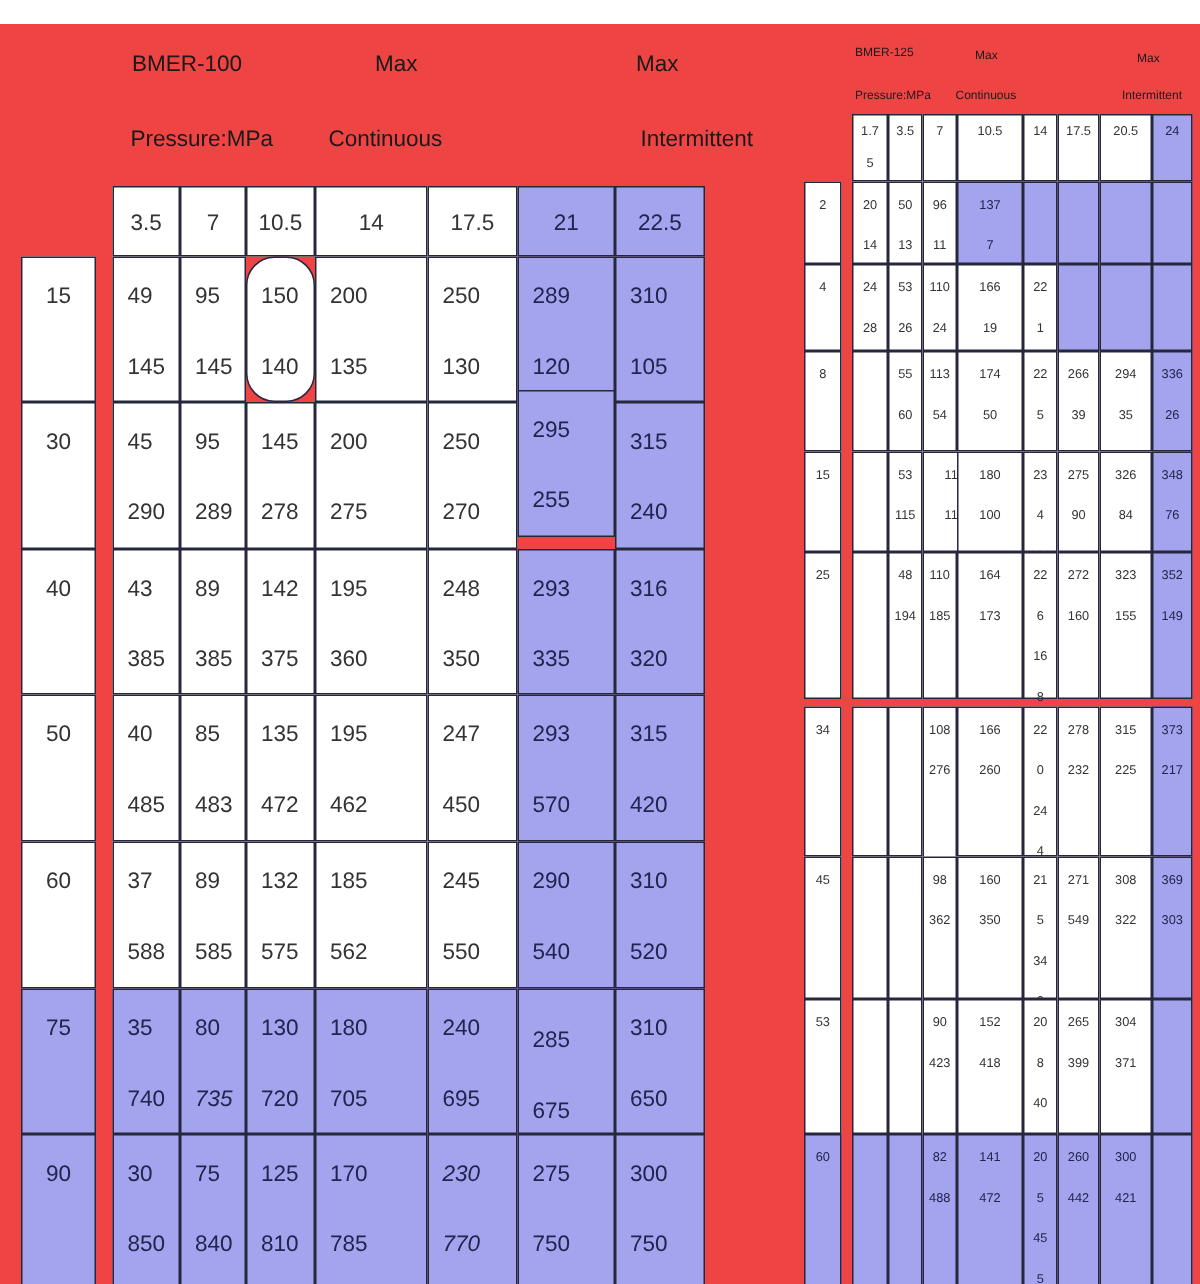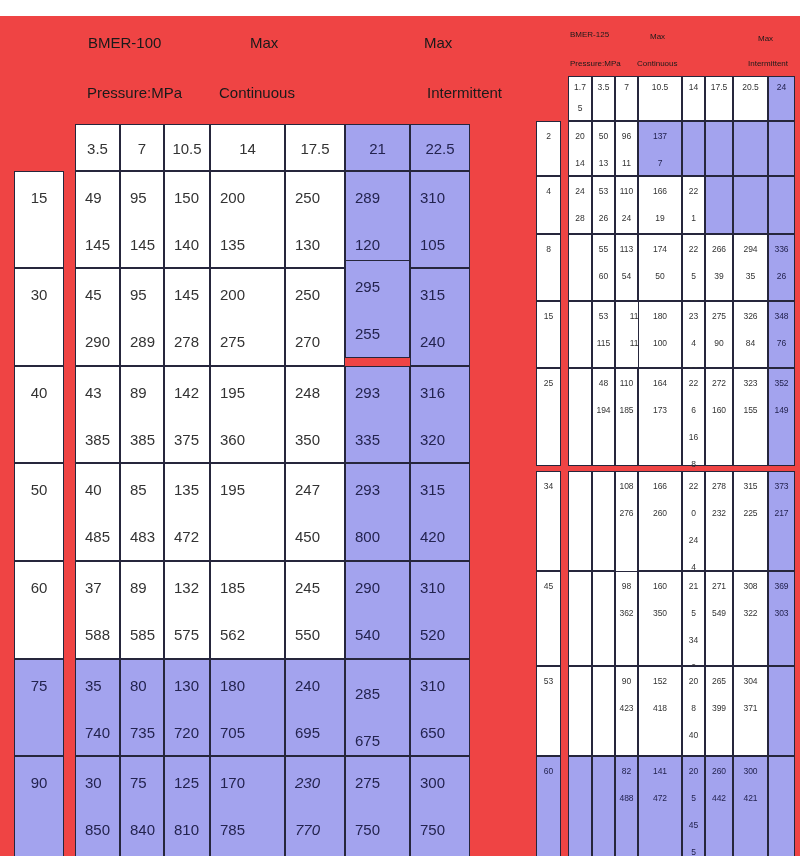--- a/index.html
+++ b/index.html
@@ -62,21 +62,21 @@
       <div class="line" style="height: 47px; line-height: 47px;">15</div>
     </div>
     <div class="cell al-left" style="left: 75px; top: 155px; width: 45px; height: 97px; font-size: 15px; padding-top: 2px;">
       <div class="line" style="height: 47px; line-height: 47px;">49</div>
       <div class="line" style="height: 47px; line-height: 47px;">145</div>
     </div>
     <div class="cell al-left" style="left: 120px; top: 155px; width: 44px; height: 97px; font-size: 15px; padding-top: 2px;">
       <div class="line" style="height: 47px; line-height: 47px;">95</div>
       <div class="line" style="height: 47px; line-height: 47px;">145</div>
     </div>
-    <div class="cell al-left" style="left: 164px; top: 155px; width: 46px; height: 97px; font-size: 15px; padding-top: 2px;">
+    <div class="cell al-left" style="left: 164px; top: 155px; width: 46px; height: 97px; font-size: 15px; padding-top: 2px; border-radius: 19px;">
       <div class="line" style="height: 47px; line-height: 47px;">150</div>
       <div class="line" style="height: 47px; line-height: 47px;">140</div>
     </div>
     <div class="cell al-left" style="left: 210px; top: 155px; width: 75px; height: 97px; font-size: 15px; padding-top: 2px;">
       <div class="line" style="height: 47px; line-height: 47px;">200</div>
       <div class="line" style="height: 47px; line-height: 47px;">135</div>
     </div>
     <div class="cell al-left" style="left: 285px; top: 155px; width: 60px; height: 97px; font-size: 15px; padding-top: 2px;">
       <div class="line" style="height: 47px; line-height: 47px;">250</div>
       <div class="line" style="height: 47px; line-height: 47px;">130</div>
@@ -161,28 +161,29 @@
     <div class="cell al-left" style="left: 120px; top: 447px; width: 44px; height: 98px; font-size: 15px; padding-top: 2px;">
       <div class="line" style="height: 47px; line-height: 47px;">85</div>
       <div class="line" style="height: 47px; line-height: 47px;">483</div>
     </div>
     <div class="cell al-left" style="left: 164px; top: 447px; width: 46px; height: 98px; font-size: 15px; padding-top: 2px;">
       <div class="line" style="height: 47px; line-height: 47px;">135</div>
       <div class="line" style="height: 47px; line-height: 47px;">472</div>
     </div>
     <div class="cell al-left" style="left: 210px; top: 447px; width: 75px; height: 98px; font-size: 15px; padding-top: 2px;">
       <div class="line" style="height: 47px; line-height: 47px;">195</div>
+      <div class="line" style="height: 47px; line-height: 47px;">462</div>
     </div>
     <div class="cell al-left" style="left: 285px; top: 447px; width: 60px; height: 98px; font-size: 15px; padding-top: 2px;">
       <div class="line" style="height: 47px; line-height: 47px;">247</div>
       <div class="line" style="height: 47px; line-height: 47px;">450</div>
     </div>
     <div class="cell al-left hl" style="left: 345px; top: 447px; width: 65px; height: 98px; font-size: 15px; padding-top: 2px;">
       <div class="line" style="height: 47px; line-height: 47px;">293</div>
-      <div class="line" style="height: 47px; line-height: 47px;">800</div>
+      <div class="line" style="height: 47px; line-height: 47px;">570</div>
     </div>
     <div class="cell al-left hl" style="left: 410px; top: 447px; width: 60px; height: 98px; font-size: 15px; padding-top: 2px;">
       <div class="line" style="height: 47px; line-height: 47px;">315</div>
       <div class="line" style="height: 47px; line-height: 47px;">420</div>
     </div>
     <div class="cell al-center" style="left: 14px; top: 545px; width: 50px; height: 98px; font-size: 15px; padding-top: 2px;">
       <div class="line" style="height: 47px; line-height: 47px;">60</div>
     </div>
     <div class="cell al-left" style="left: 75px; top: 545px; width: 45px; height: 98px; font-size: 15px; padding-top: 2px;">
       <div class="line" style="height: 47px; line-height: 47px;">37</div>
@@ -214,21 +215,21 @@
     </div>
     <div class="cell al-center hl" style="left: 14px; top: 643px; width: 50px; height: 97px; font-size: 15px; padding-top: 2px;">
       <div class="line" style="height: 47px; line-height: 47px;">75</div>
     </div>
     <div class="cell al-left hl" style="left: 75px; top: 643px; width: 45px; height: 97px; font-size: 15px; padding-top: 2px;">
       <div class="line" style="height: 47px; line-height: 47px;">35</div>
       <div class="line" style="height: 47px; line-height: 47px;">740</div>
     </div>
     <div class="cell al-left hl" style="left: 120px; top: 643px; width: 44px; height: 97px; font-size: 15px; padding-top: 2px;">
       <div class="line" style="height: 47px; line-height: 47px;">80</div>
-      <div class="line" style="height: 47px; line-height: 47px;">735</div>
+      <div class="line" style="height: 47px; line-height: 47px; font-style: italic;">735</div>
     </div>
     <div class="cell al-left hl" style="left: 164px; top: 643px; width: 46px; height: 97px; font-size: 15px; padding-top: 2px;">
       <div class="line" style="height: 47px; line-height: 47px;">130</div>
       <div class="line" style="height: 47px; line-height: 47px;">720</div>
     </div>
     <div class="cell al-left hl" style="left: 210px; top: 643px; width: 75px; height: 97px; font-size: 15px; padding-top: 2px;">
       <div class="line" style="height: 47px; line-height: 47px;">180</div>
       <div class="line" style="height: 47px; line-height: 47px;">705</div>
     </div>
     <div class="cell al-left hl" style="left: 285px; top: 643px; width: 60px; height: 97px; font-size: 15px; padding-top: 2px;">

